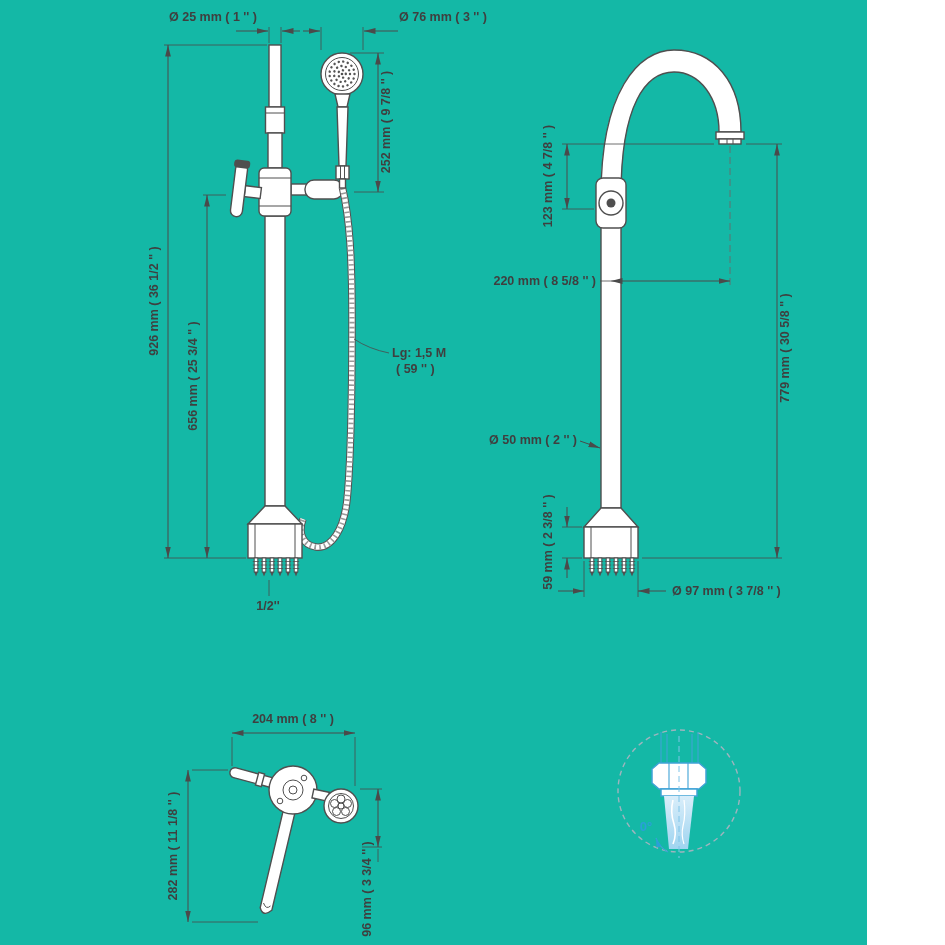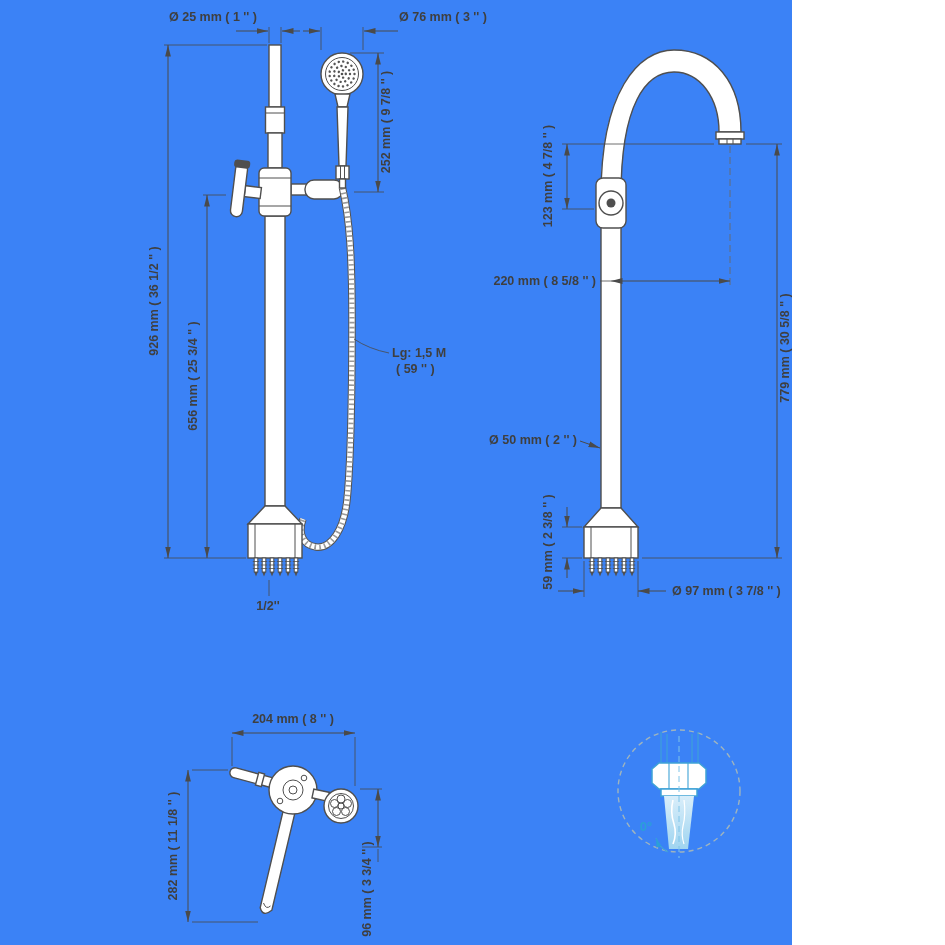--- a/index.html
+++ b/index.html
@@ -1,16 +1,16 @@
 <!DOCTYPE html>
 <html><head>
 <meta charset="utf-8">
 <style>
   html,body{margin:0;padding:0;background:#ffffff;}
-  .stage{width:792px;height:945px;background:#3b82f6;position:relative;font-family:"Liberation Sans",sans-serif;text-align:center;}
+  .stage{width:867px;height:945px;background:#14b8a6;position:relative;font-family:"Liberation Sans",sans-serif;text-align:center;}
   svg{display:block;}
   .fix{fill:#ffffff;stroke:#4f4f4f;stroke-width:1.4;}
   .fix2{fill:none;stroke:#4f4f4f;stroke-width:1;}
   .fill{fill:#4f4f4f;stroke:none;}
   .dim{fill:none;stroke:#4a4a4a;stroke-width:1;}
   .ext{fill:none;stroke:#4a4a4a;stroke-width:0.8;}
   .cl{fill:none;stroke:#6a6a6a;stroke-width:0.9;stroke-dasharray:7 4;}
   .dims-text{font-family:"Liberation Sans",sans-serif;font-size:12.5px;font-weight:bold;fill:#3f3f3f;}
   .dots{fill:none;stroke:#555;stroke-width:2.4;stroke-linecap:round;stroke-dasharray:0.1 4.5;}
   .hoseA{fill:none;stroke:#555;stroke-width:7.5;}

